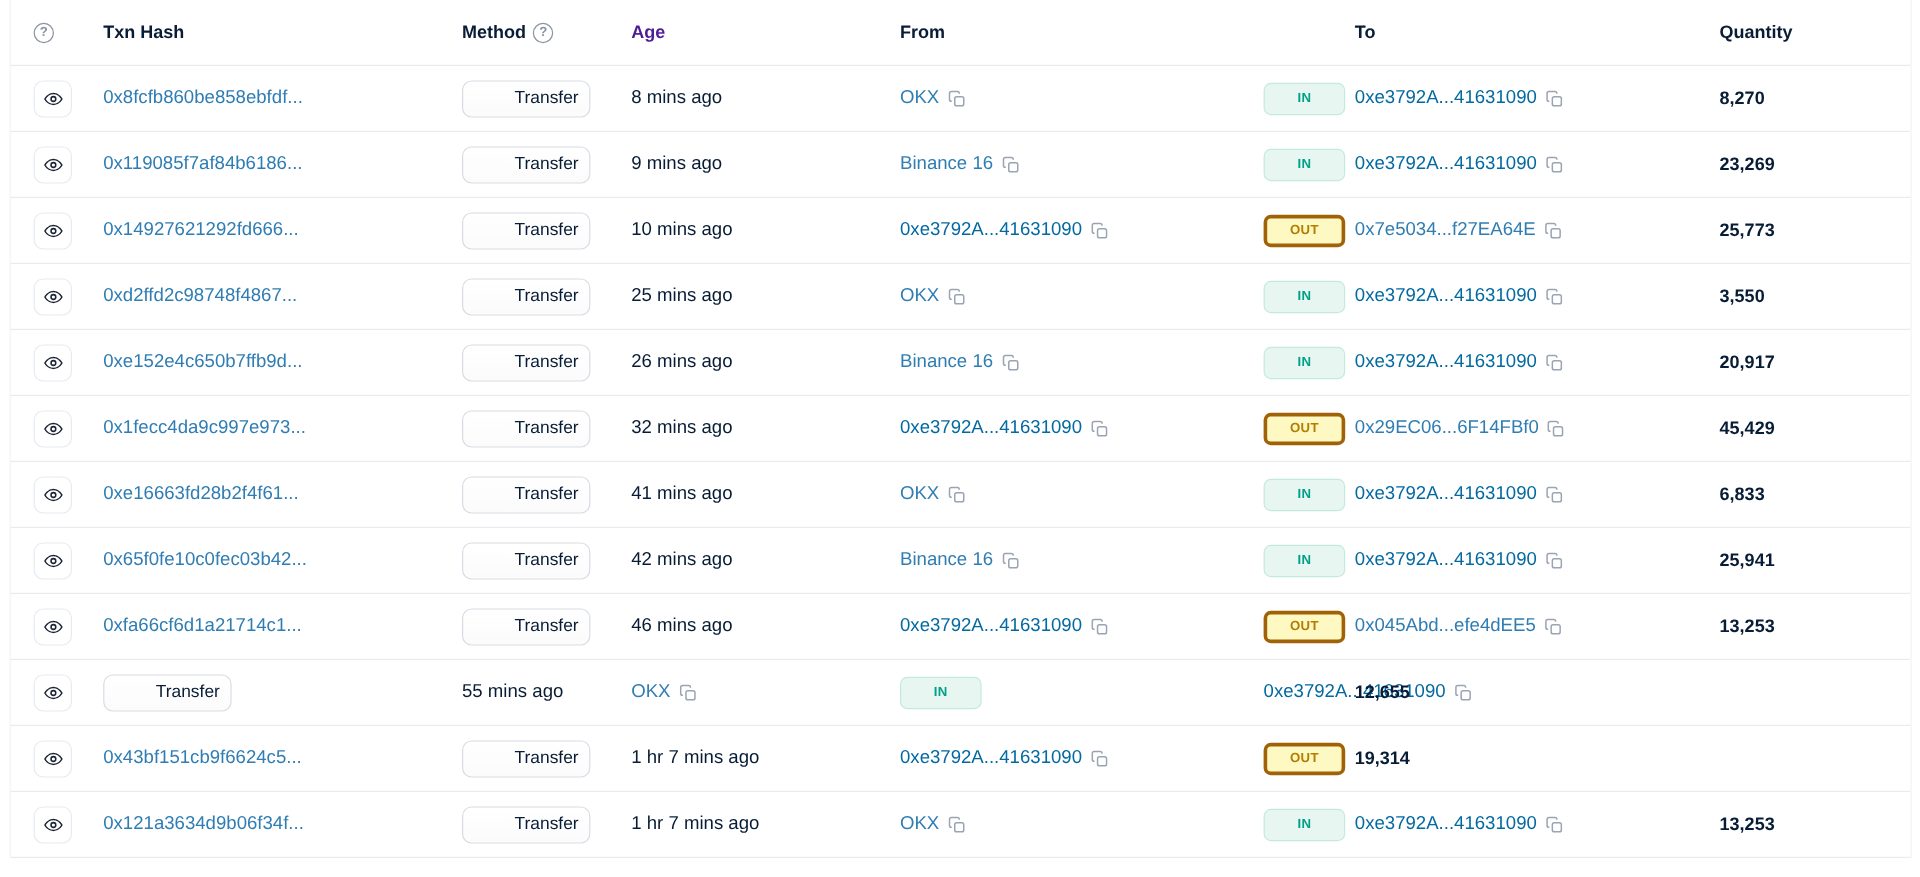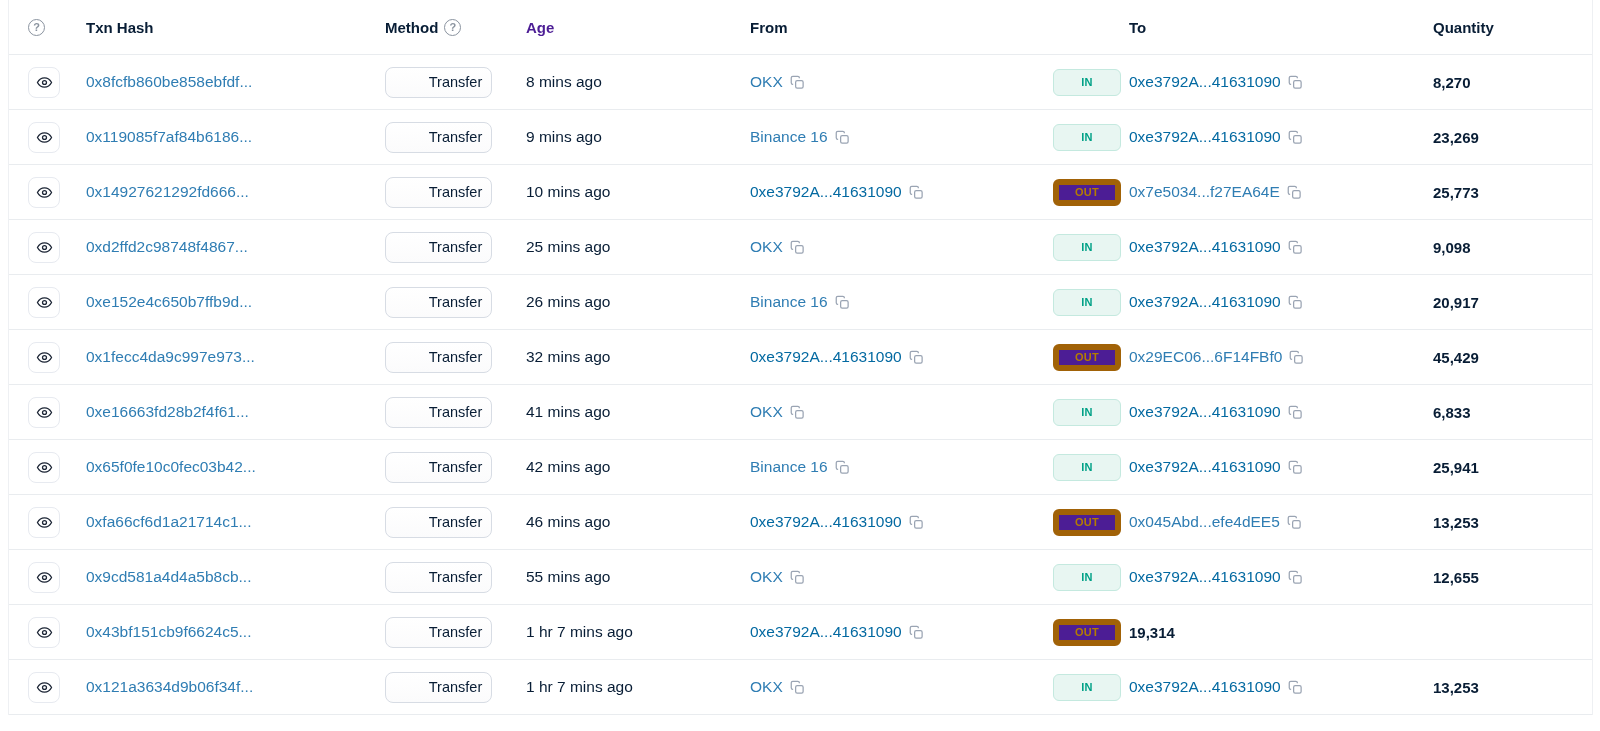--- a/index.html
+++ b/index.html
@@ -55,21 +55,21 @@
     font-family: inherit; font-size: 14.5px; color: #081d35;
     display: inline-flex; align-items: center; justify-content: center; padding-left: 34px;
   }
 
   .badge {
     width: 68px; height: 27px; border-radius: 6px;
     font-size: 11px; font-weight: 700; letter-spacing: .3px;
     display: inline-flex; align-items: center; justify-content: center;
   }
   .badge.in  { color: #00a186; background: #e8f6f2; border: 1px solid #c4e9df; }
-  .badge.out { color: #b47d00; background: #4c1d95; border: 6px solid #a16207; }
+  .badge.out { color: #b47d00; background: #fef9c3; border: 3px solid #a16207; }
 
   .copy-btn {
     background: none; border: none; padding: 0;
     color: #9aa4b3; display: inline-flex; align-items: center;
     cursor: pointer; flex: 0 0 auto;
   }
   .qty { font-size: 15px; font-weight: bold; }
 </style>
 </head>
 <body>
@@ -289,21 +289,21 @@
       <button class="copy-btn">
         <span style="display:inline-flex">
           <svg viewBox="0 0 24 24" width="15" height="15" fill="none" stroke="currentColor" stroke-width="2" stroke-linejoin="round">
             <rect x="9" y="9" width="12" height="12" rx="2.5"></rect>
             <path d="M5 15H4.5A2.5 2.5 0 0 1 2 12.5v-8A2.5 2.5 0 0 1 4.5 2h8A2.5 2.5 0 0 1 15 4.5V5"></path>
           </svg>
         </span>
       </button>
     </div>
     <div class="cell">
-      <span class="qty">9,098</span>
+      <span class="qty">3,550</span>
     </div>
   </div>
       <div class="grid-row">
     <div class="cell first">
       <button class="eye-btn">
         <span style="display:inline-flex">
           <svg viewBox="0 0 24 24" width="17" height="17" fill="none" stroke="currentColor" stroke-width="1.8" stroke-linejoin="round">
             <path d="M2 12s3.5-6.5 10-6.5S22 12 22 12s-3.5 6.5-10 6.5S2 12 2 12Z"></path>
             <circle cx="12" cy="12" r="2.8"></circle>
           </svg>
@@ -549,23 +549,20 @@
       <button class="eye-btn">
         <span style="display:inline-flex">
           <svg viewBox="0 0 24 24" width="17" height="17" fill="none" stroke="currentColor" stroke-width="1.8" stroke-linejoin="round">
             <path d="M2 12s3.5-6.5 10-6.5S22 12 22 12s-3.5 6.5-10 6.5S2 12 2 12Z"></path>
             <circle cx="12" cy="12" r="2.8"></circle>
           </svg>
         </span>
       </button>
     </div>
     <div class="cell">
-      <span class="hash-link">0x9cd581a4d4a5b8cb...</span>
-    </div>
-    <div class="cell">
       <span class="method-btn">Transfer</span>
     </div>
     <div class="cell">
       <span>55 mins ago</span>
     </div>
     <div class="cell">
       <span class="link">OKX</span>
       <button class="copy-btn">
         <span style="display:inline-flex">
           <svg viewBox="0 0 24 24" width="15" height="15" fill="none" stroke="currentColor" stroke-width="2" stroke-linejoin="round">

